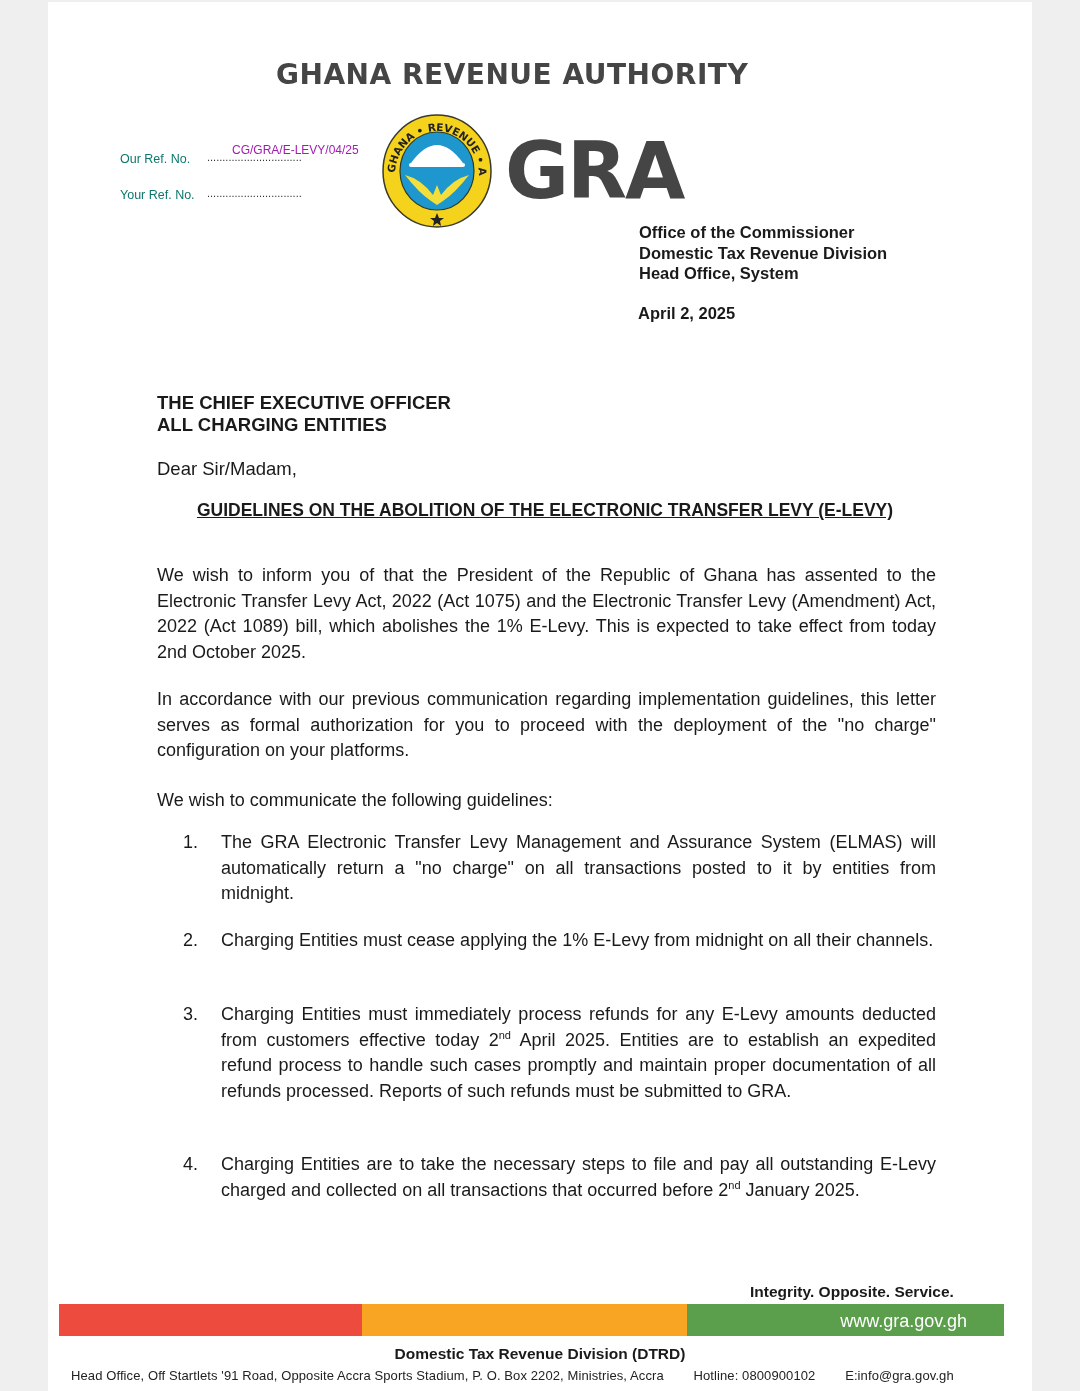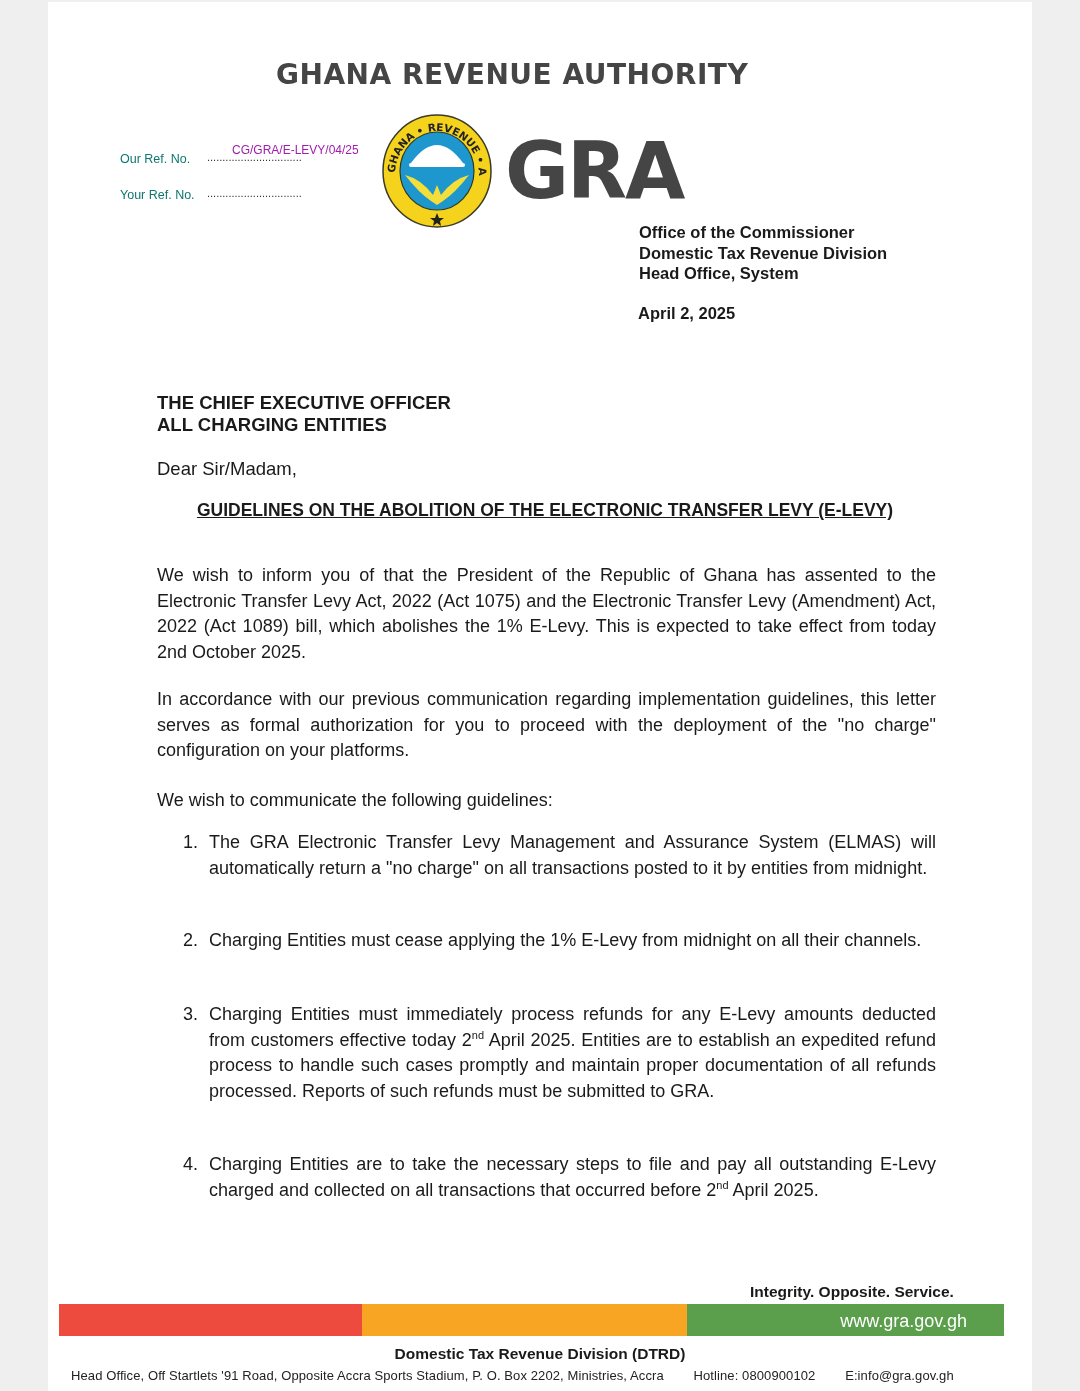--- a/index.html
+++ b/index.html
@@ -42,21 +42,21 @@
     font-weight: bold; font-size: 17.5px; line-height: 21.5px; text-decoration: underline;
   }
   .para {
     left: 157px; width: 779px; font-size: 18px; line-height: 25.5px; text-align: justify;
   }
   .p1 { top: 563px; }
   .p2 { top: 687px; }
   .p3 { top: 788px; }
   .list-item { left: 183px; width: 753px; font-size: 18px; line-height: 25.5px; }
   .list-item .num { position: absolute; left: 0; top: 0; width: 28px; }
-  .list-item .txt { margin-left: 26px; text-align: justify; display: block; }
+  .list-item .txt { margin-left: 38px; text-align: justify; display: block; }
   .li1 { top: 830px; }
   .li2 { top: 928px; }
   .li3 { top: 1002px; }
   .li4 { top: 1152px; }
   sup { font-size: 11px; line-height: 0; }
   .motto { left: 750px; top: 1283px; font-weight: bold; font-size: 15.5px; color: #1a1a1a; white-space: nowrap; }
   .bar { top: 1304px; height: 32px; }
   .bar-red { left: 59px; width: 303px; background: #ee4b3f; }
   .bar-orange { left: 362px; width: 325px; background: #f8a523; }
   .bar-green { left: 687px; width: 317px; background: #5b9e4c; }
@@ -129,21 +129,21 @@
 <div class="abs list-item li2">
   <span class="num">2.</span>
   <span class="txt">Charging Entities must cease applying the 1% E-Levy from midnight on all their channels.</span>
 </div>
 <div class="abs list-item li3">
   <span class="num">3.</span>
   <span class="txt"><span>Charging Entities must immediately process refunds for any E-Levy amounts deducted from customers effective today 2</span><sup>nd</sup><span> April 2025. Entities are to establish an expedited refund process to handle such cases promptly and maintain proper documentation of all refunds processed. Reports of such refunds must be submitted to GRA.</span></span>
 </div>
 <div class="abs list-item li4">
   <span class="num">4.</span>
-  <span class="txt"><span>Charging Entities are to take the necessary steps to file and pay all outstanding E-Levy charged and collected on all transactions that occurred before 2</span><sup>nd</sup><span> April 2025.</span></span>
+  <span class="txt"><span>Charging Entities are to take the necessary steps to file and pay all outstanding E-Levy charged and collected on all transactions that occurred before 2</span><sup>nd</sup><span> January 2025.</span></span>
 </div>
 
 <div class="abs motto">Integrity. Opposite. Service.</div>
 
 <div class="abs bar bar-red"></div>
 <div class="abs bar bar-orange"></div>
 <div class="abs bar bar-green"></div>
 <div class="abs website">www.gra.gov.gh</div>
 
 <div class="abs division">Domestic Tax Revenue Division (DTRD)</div>

